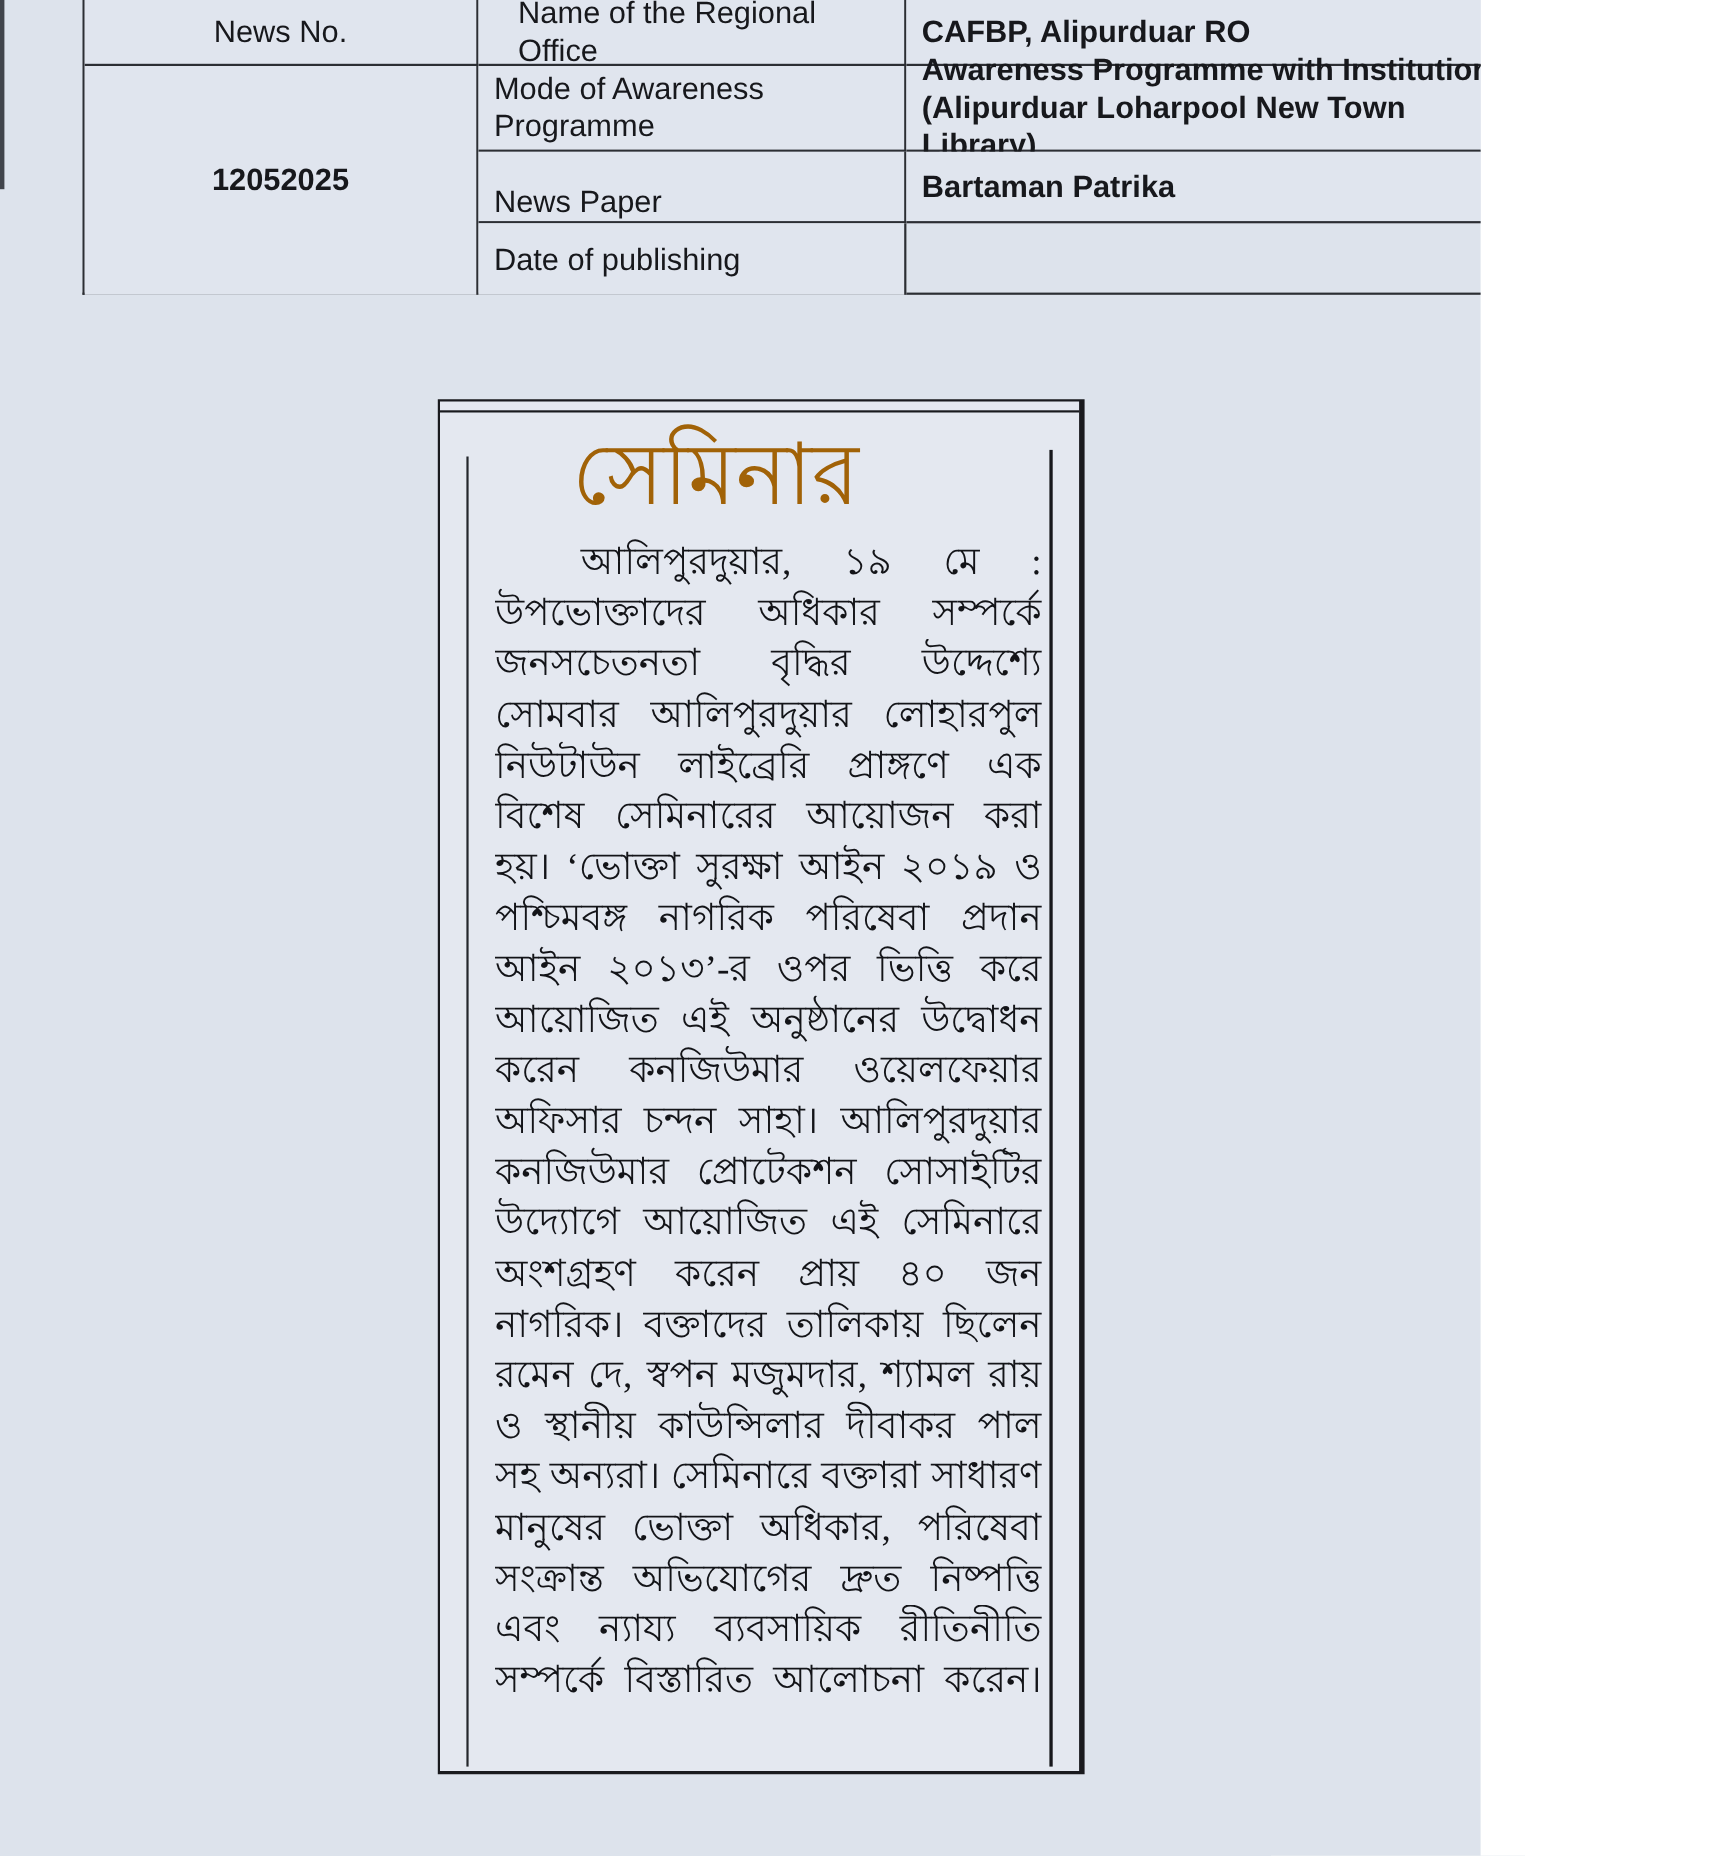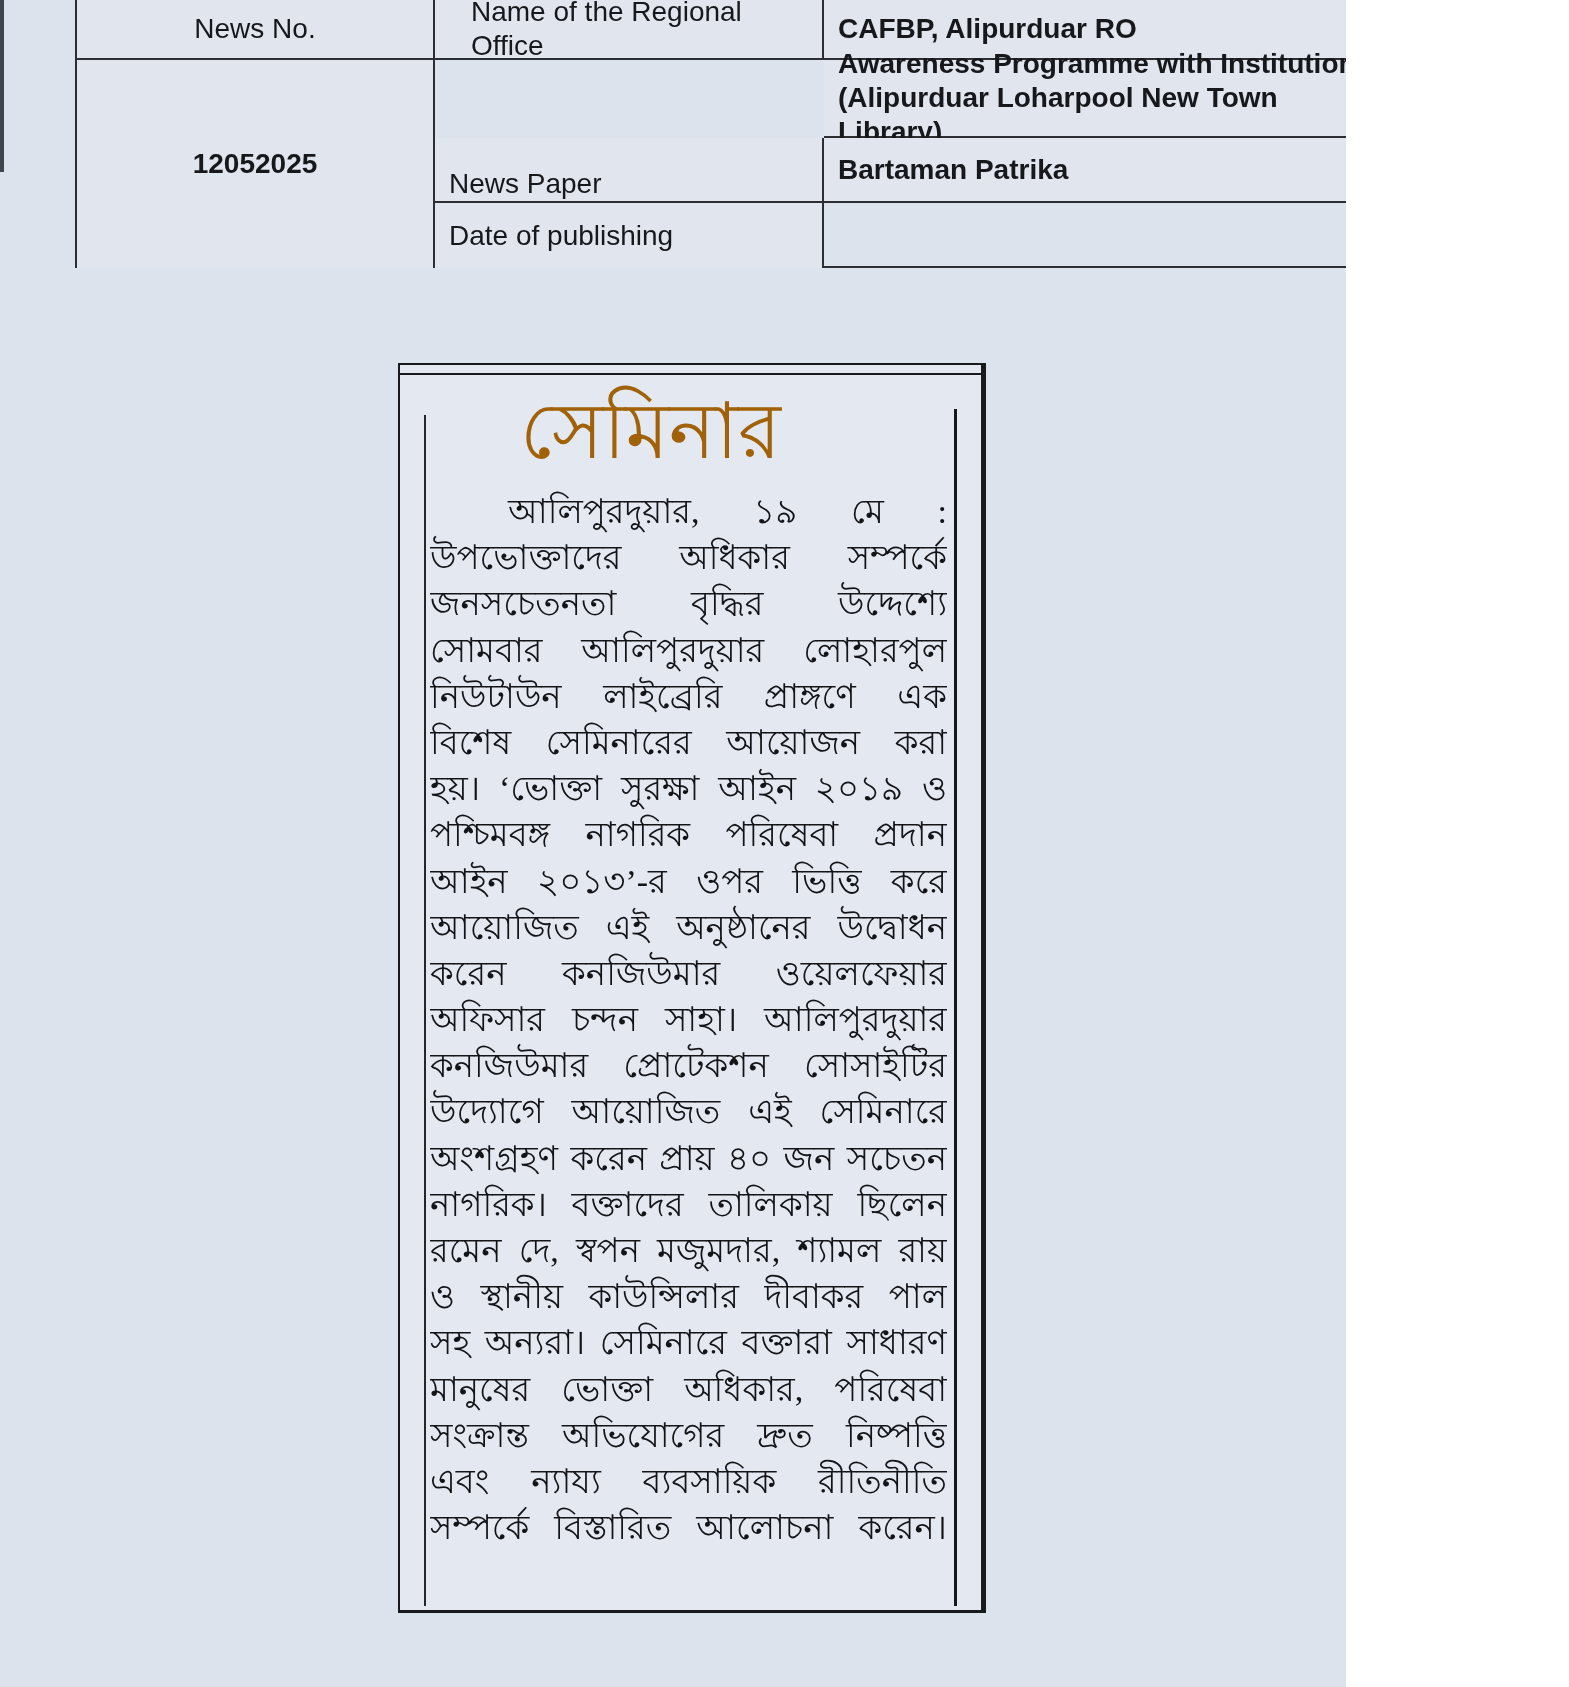--- a/index.html
+++ b/index.html
@@ -59,21 +59,21 @@
     margin-top:24px; padding-right:80px; text-align:center; white-space:nowrap;
     font-family:"Liberation Serif", serif; font-size:78px; line-height:86px;
     color:#a16207;
   }
   .clip-body {
     margin-top:14px; padding:0 34px 0 30px;
     font-family:"Liberation Serif", serif; font-size:34px; color:#131418;
   }
   .clip-line {
     height:46.2px; line-height:46px; overflow:hidden;
-    text-align:justify; text-align-last:justify;
+    text-align:justify; text-align-last:justify;margin-left:20px;
   }
   .clip-line.indent { padding-left:78px; }
 </style>
 </head>
 <body>
 
 <div class="page">
 
   <div class="scan-edge"></div>
 
@@ -82,20 +82,23 @@
       <span>News No.</span>
     </div>
     <div class="cell c12 padl bdr-r bdr-b">
       <span>Name of the Regional Office</span>
     </div>
     <div class="cell c13 padl bold bdr-b">
       <span>CAFBP, Alipurduar RO</span>
     </div>
     <div class="cell c21 center bold bdr-r">
       <span>12052025</span>
+    </div>
+    <div class="cell c22 padl bdr-r bdr-b">
+      <span class="wrap-narrow">Mode of Awareness Programme</span>
     </div>
     <div class="cell c23 padl bold bdr-b">
       <span class="wrap-wide">Awareness Programme with Institutions (Alipurduar Loharpool New Town Library)</span>
     </div>
     <div class="cell c32 padl bdr-r bdr-b">
       <span>News Paper</span>
     </div>
     <div class="cell c33 padl bold bdr-b">
       <span>Bartaman Patrika</span>
     </div>

